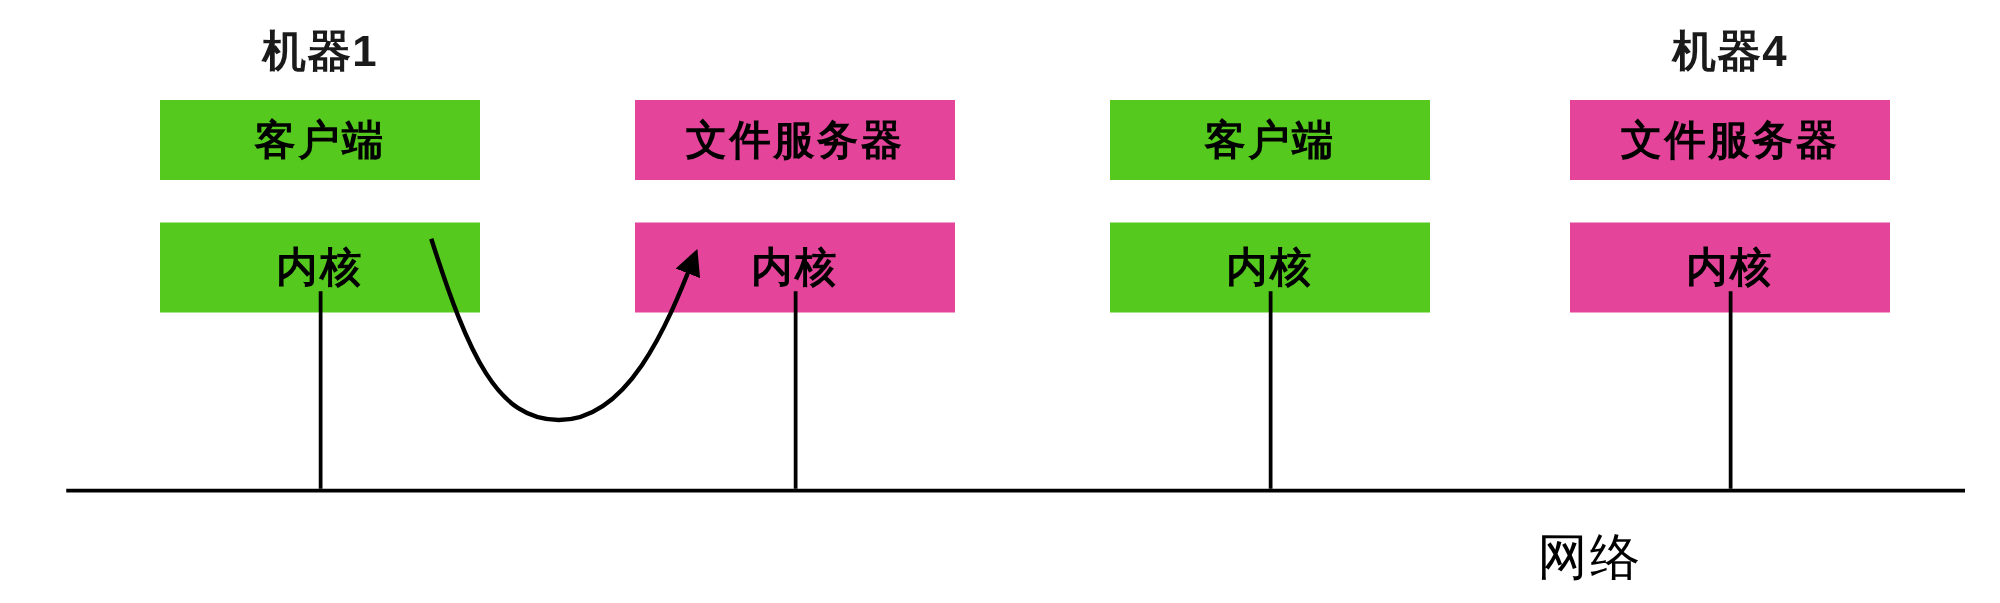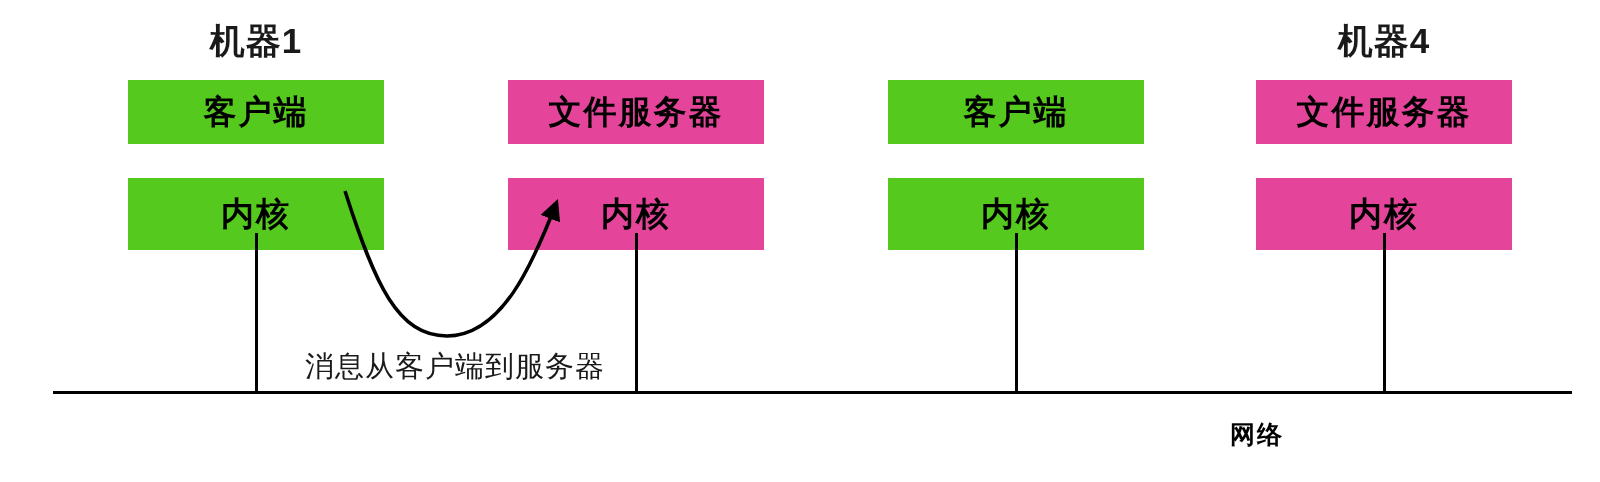--- a/index.html
+++ b/index.html
@@ -60,22 +60,22 @@
     top: 391px;
     width: 1519px;
     height: 3px;
     background: #000000;
   }
   .network-label {
     position: absolute;
     left: 1230px;
     top: 418px;
     width: 120px;
-    font-size: 25px;
-    font-weight: 700;
+    font-size: 40px;
+    font-weight: 400;
     color: #000000;
     letter-spacing: 2px;
   }
   .arrow-label {
     position: absolute;
     left: 275px;
     top: 347px;
     width: 360px;
     text-align: center;
     font-size: 29px;
@@ -125,18 +125,17 @@
 
   <svg id="arrow-svg" viewBox="0 0 1600 482" xmlns="http://www.w3.org/2000/svg">
     <defs>
       <marker id="arrowhead" markerWidth="6" markerHeight="6" refX="4.5" refY="3" orient="auto" markerUnits="strokeWidth">
         <path d="M0,0 L6,3 L0,6 Z" fill="#000000"></path>
       </marker>
     </defs>
     <path d="M345,191 C375,285 398,336 447,336 C502,336 533,263 556,204" fill="none" stroke="#000000" stroke-width="3.5" marker-end="url(#arrowhead)"></path>
   </svg>
 
-  <div class="arrow-label">消息从客户端到服务器</div>
 
   <div class="network-line"></div>
   <div class="network-label">网络</div>
 
 </div>
 
 </body></html>

